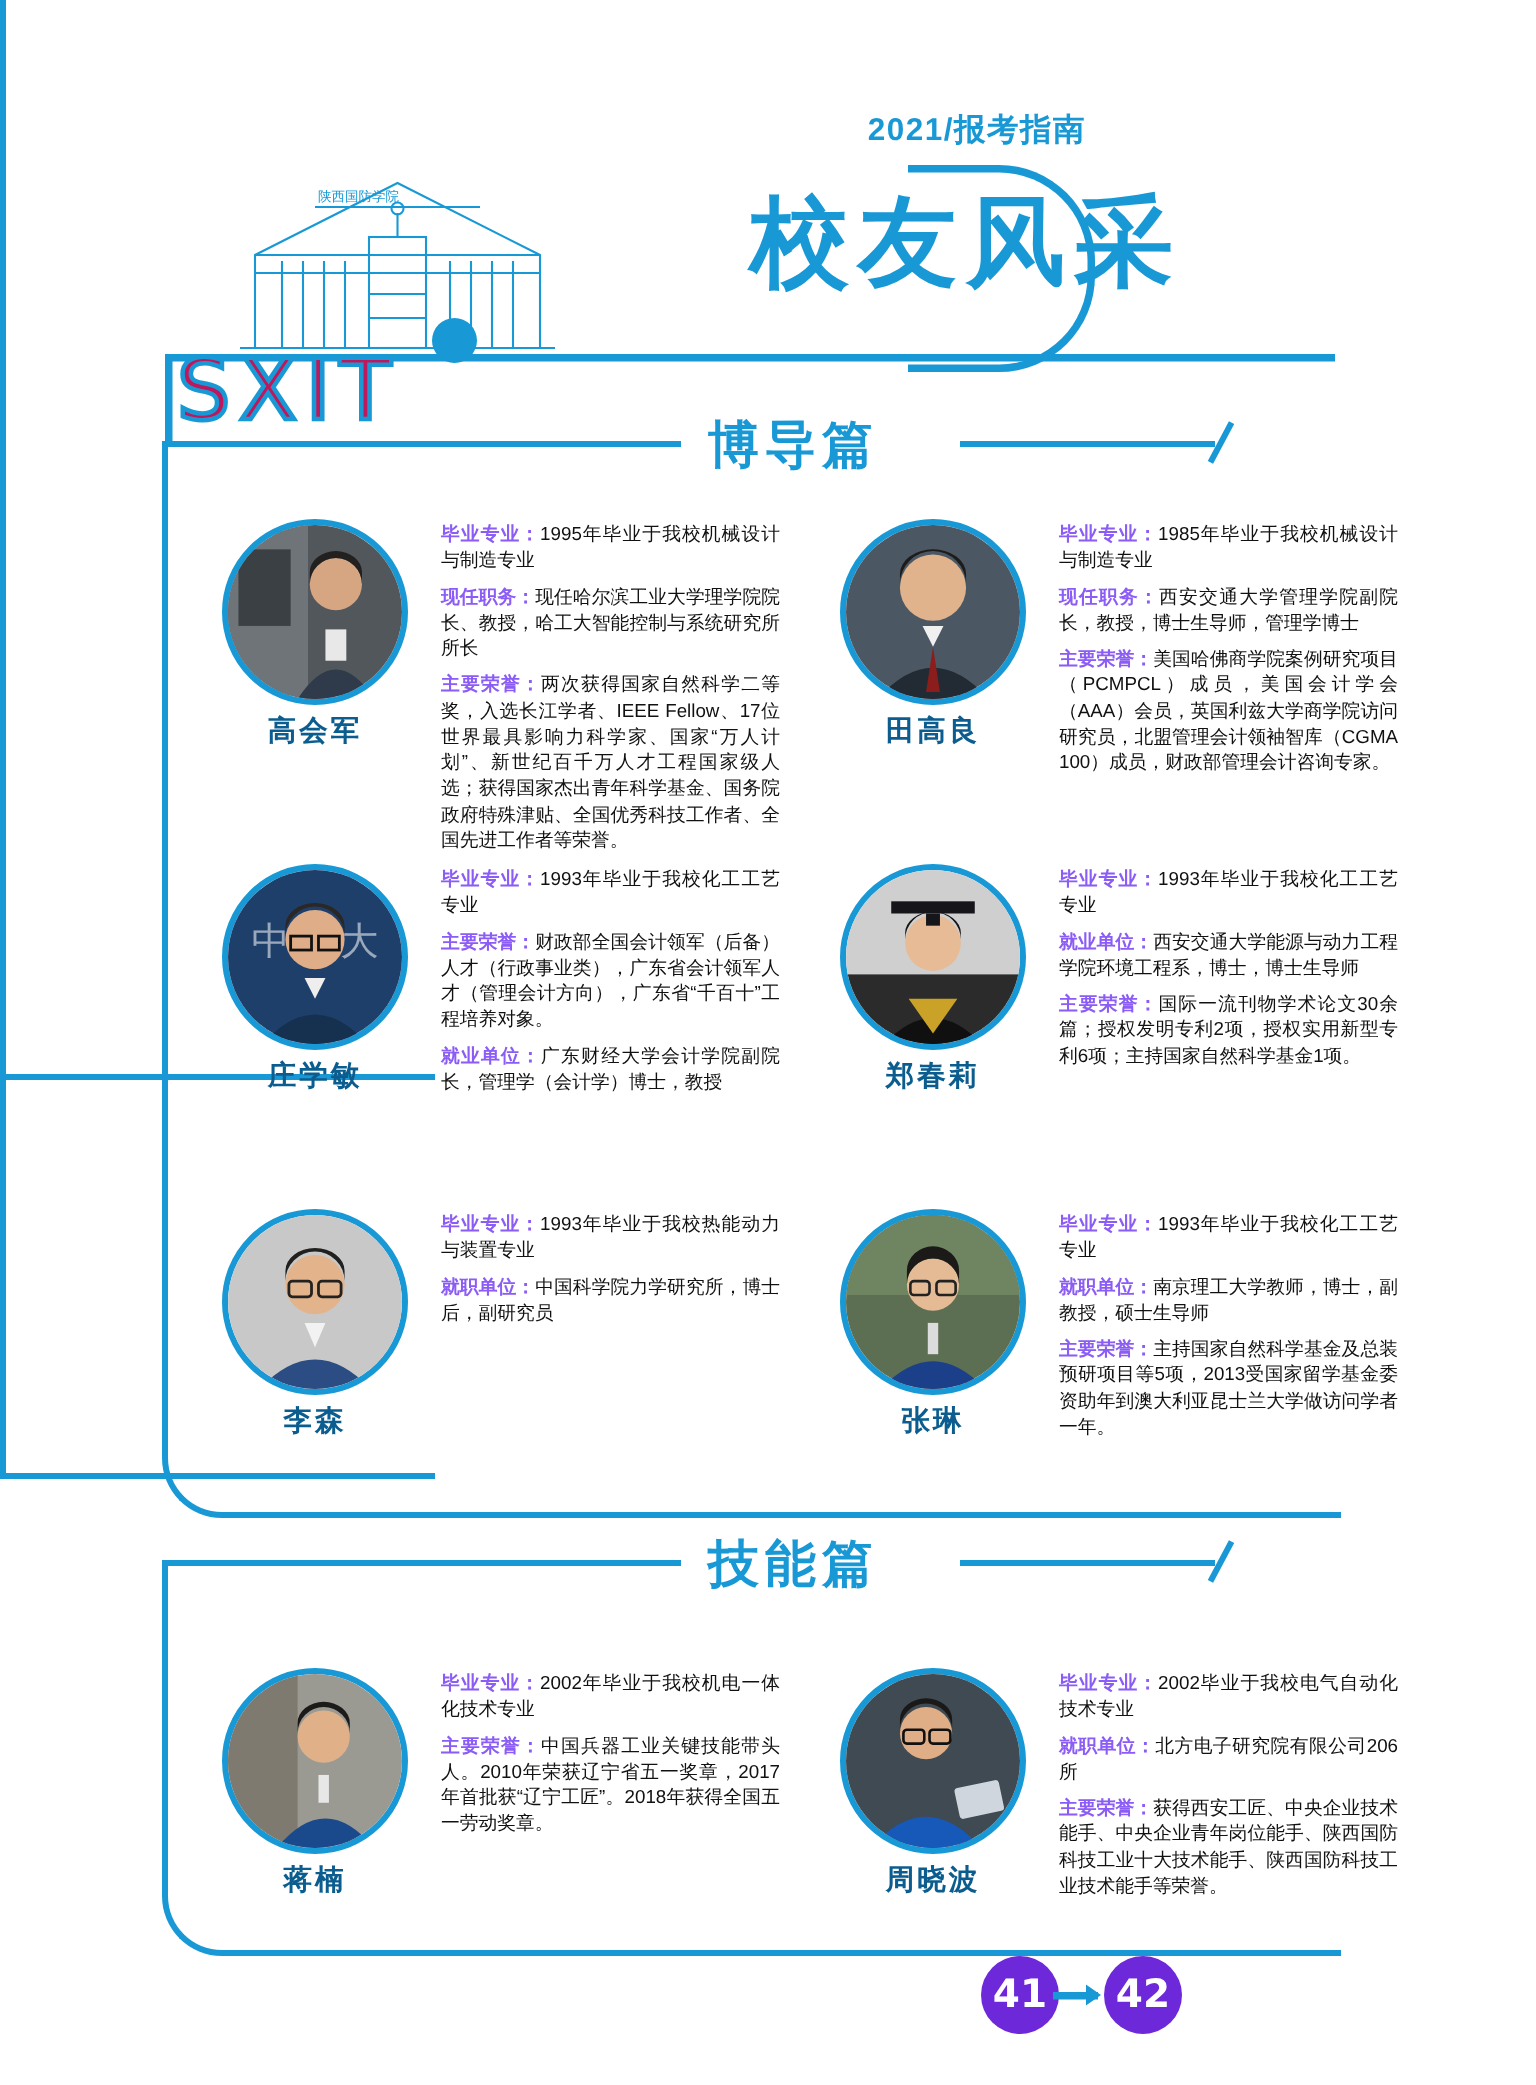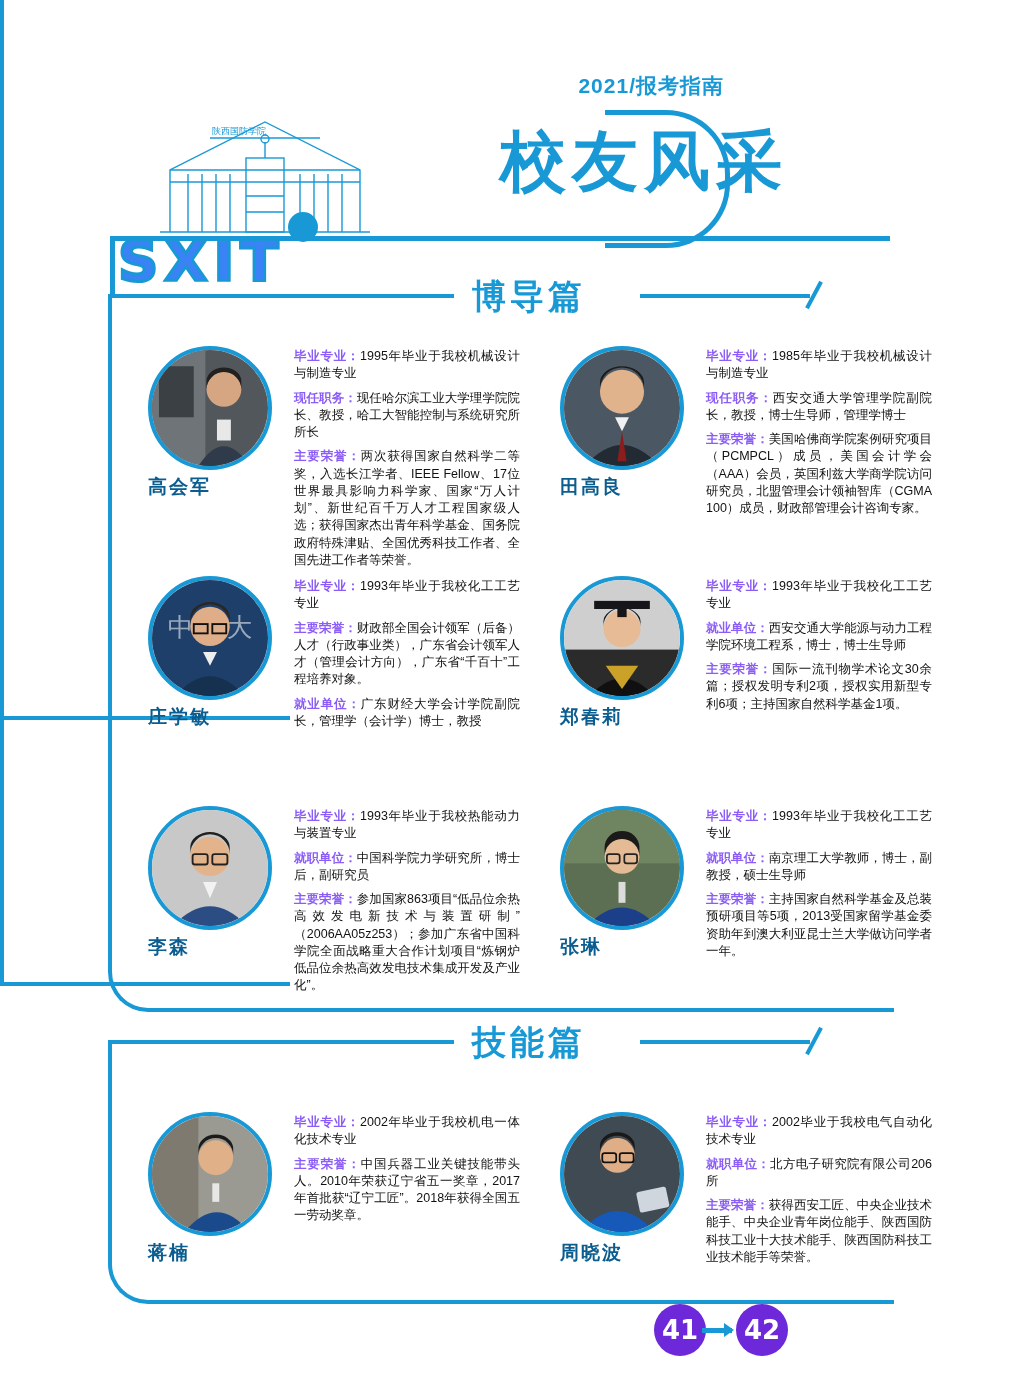--- a/index.html
+++ b/index.html
@@ -33,22 +33,22 @@
     position:absolute;left:110px;top:236px;width:780px;height:5px;background:#1899d6;
   }
   .header-line-left{
     position:absolute;left:110px;top:236px;width:5px;height:60px;background:#1899d6;
   }
 
   
   .sketch{position:absolute;left:150px;top:112px;}
   .sxit{
     position:absolute;left:118px;top:228px;
-    font-size:56px;font-weight:bold;letter-spacing:6px;
-    color:#3b82f6;
+    font-size:56px;font-weight:normal;letter-spacing:6px;
+    color:#be185d;
     -webkit-text-stroke:3px #1899d6;
     font-family:"DejaVu Sans",sans-serif;
   }
   .sxit-dot{
     position:absolute;left:288px;top:212px;width:30px;height:30px;border-radius:50%;
     background:#1899d6;
   }
 
   
   .section-head{
@@ -82,21 +82,21 @@
 
   
   .card{position:absolute;}
   .portrait-wrap{position:absolute;left:0;top:0;width:124px;height:124px;}
   .portrait{
     width:124px;height:124px;border-radius:50%;
     border:4px solid #1899d6;box-sizing:border-box;overflow:hidden;position:relative;
   }
   .portrait .ph{position:absolute;inset:0;}
   .name{
-    position:absolute;top:128px;left:0;width:124px;
+    position:absolute;top:128px;left:0;width:124px;text-align:center;
     font-size:19px;font-weight:bold;color:#0c5d8f;letter-spacing:2px;
   }
   .info{position:absolute;left:146px;top:2px;width:226px;}
   .info p{margin:0 0 7px 0;font-size:12.5px;line-height:1.38;color:#111;text-align:justify;}
   .lbl{color:#8b5cf6;font-weight:bold;}
 
   
   .pagenum{
     position:absolute;bottom:34px;
     width:52px;height:52px;border-radius:50%;background:#6d28d9;color:#fff;
@@ -264,21 +264,20 @@
           <rect x="52" y="38" width="13" height="9" rx="2" fill="none" stroke="#222" stroke-width="1.6"></rect>
           <path d="M18 100 q32 -34 64 0z" fill="#2b4d84"></path>
           <path d="M44 62 l6 14 l6 -14z" fill="#f2f2f2"></path>
         </svg>
       </div>
     </div>
     <div class="name">李森</div>
     <div class="info">
       <p><span class="lbl">毕业专业：</span><span>1993年毕业于我校热能动力与装置专业</span></p>
       <p><span class="lbl">就职单位：</span><span>中国科学院力学研究所，博士后，副研究员</span></p>
-      <p><span class="lbl">主要荣誉：</span><span>参加国家863项目“低品位余热高效发电新技术与装置研制”（2006AA05z253）；参加广东省中国科学院全面战略重大合作计划项目“炼钢炉低品位余热高效发电技术集成开发及产业化”。</span></p>
     </div>
   </div>
 
   <div class="card" style="left:560px;top:806px;">
     <div class="portrait-wrap">
       <div class="portrait">
         <svg class="ph" viewBox="0 0 100 100" preserveAspectRatio="xMidYMid slice">
           <rect width="100" height="100" fill="#5d6f52"></rect>
           <rect x="0" y="0" width="100" height="46" fill="#6f8460"></rect>
           <circle cx="50" cy="40" r="15" fill="#e5bb96"></circle>

